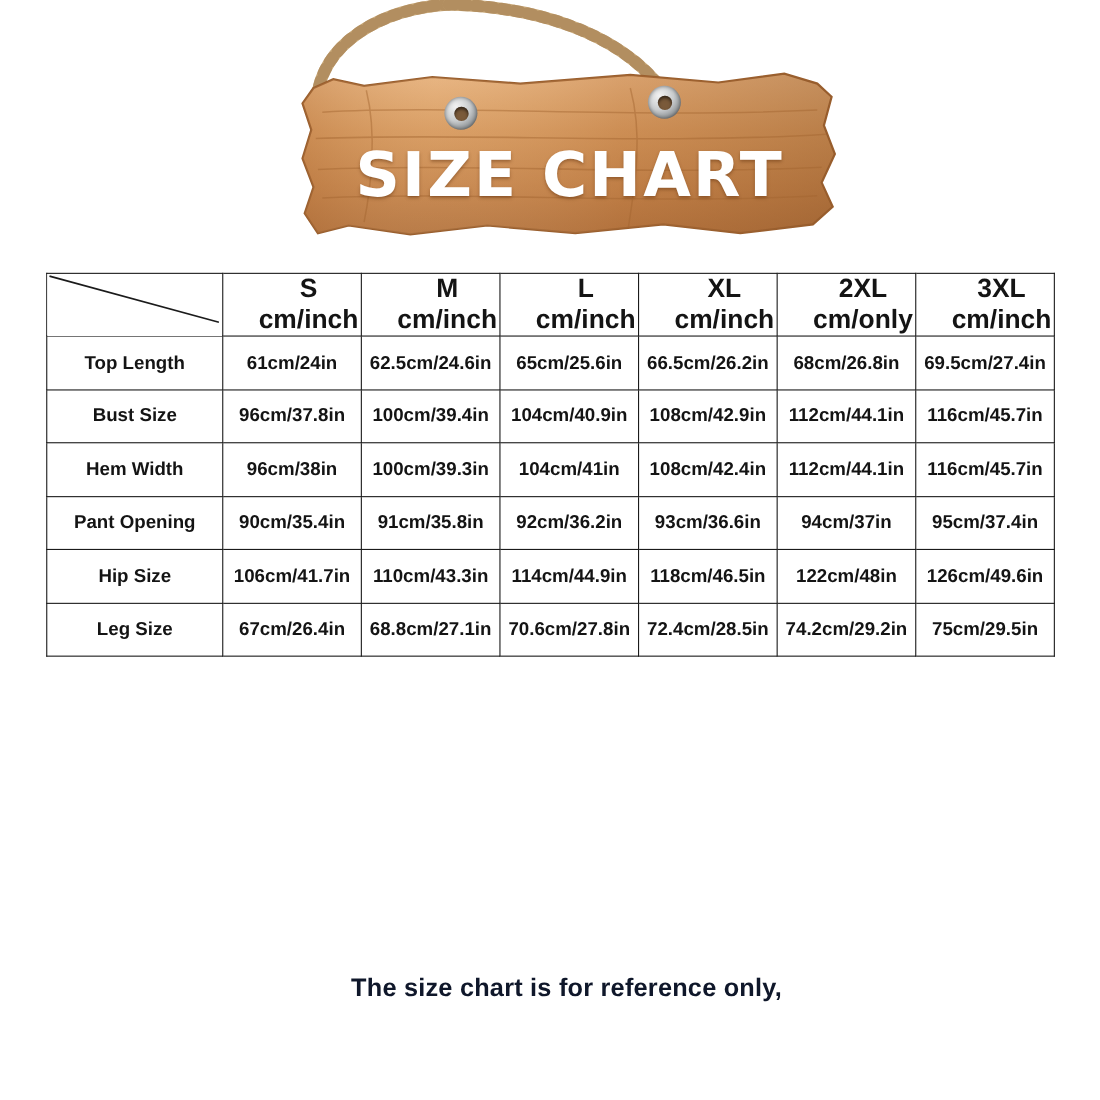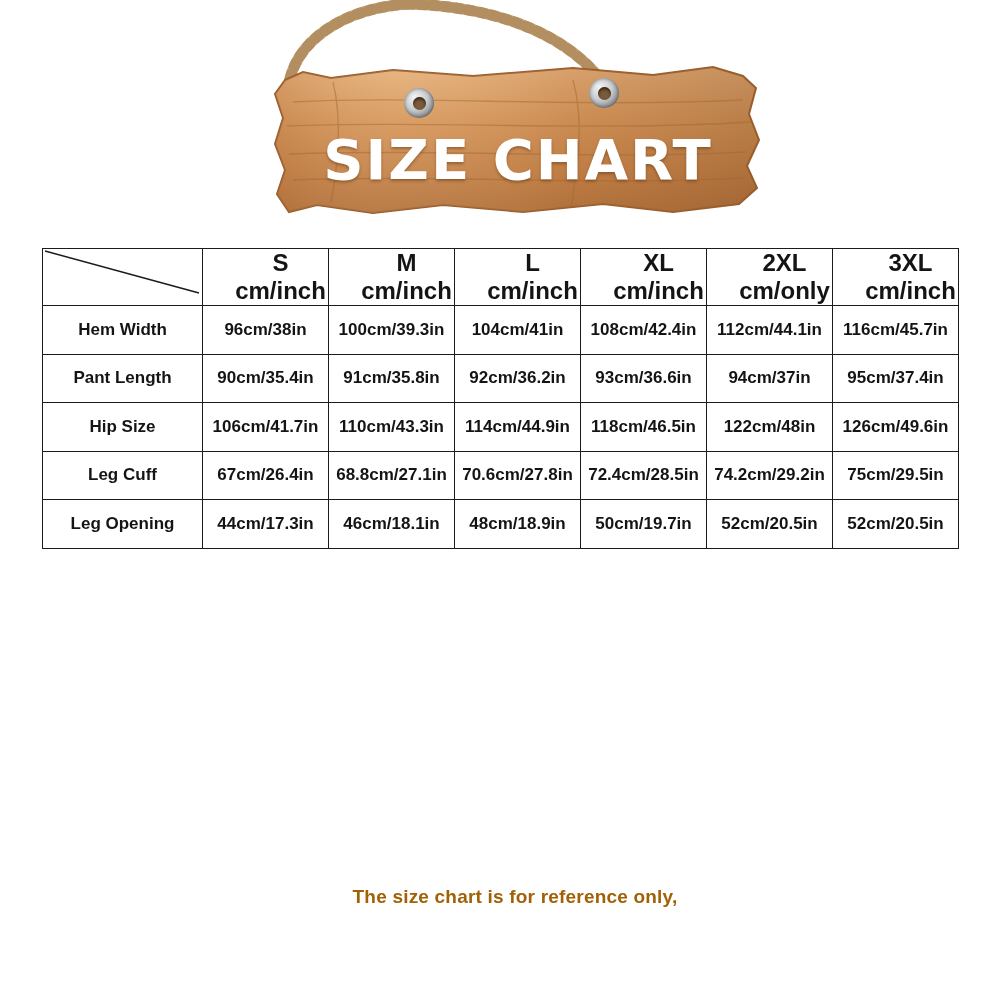--- a/index.html
+++ b/index.html
@@ -123,23 +123,23 @@
 
   
   .notes {
     position: absolute;
     left: 0;
     top: 878px;
     width: 1000px;
     text-align: center;
   }
   .notes .line {
-    font-size: 19px;
-    font-weight: bold;
-    color: #a16207;
+    font-size: 23px;
+    font-weight: bold;
+    color: #0f172a;
     line-height: 38px;
     letter-spacing: 0.2px;
     padding-left: 30px;
   }
 </style>
 </head>
 <body>
 
 <div class="banner">
 
@@ -212,63 +212,72 @@
         <th>S cm/inch</th>
         <th>M cm/inch</th>
         <th>L cm/inch</th>
         <th>XL cm/inch</th>
         <th>2XL cm/only</th>
         <th>3XL cm/inch</th>
       </tr>
     </thead>
     <tbody>
       <tr>
+        <td class="row-label">Top Length</td>
+        <td>61cm/24in</td>
+        <td>62.5cm/24.6in</td>
+        <td>65cm/25.6in</td>
+        <td>66.5cm/26.2in</td>
+        <td>68cm/26.8in</td>
+        <td>69.5cm/27.4in</td>
+      </tr>
+      <tr>
+        <td class="row-label">Bust Size</td>
+        <td>96cm/37.8in</td>
+        <td>100cm/39.4in</td>
+        <td>104cm/40.9in</td>
+        <td>108cm/42.9in</td>
+        <td>112cm/44.1in</td>
+        <td>116cm/45.7in</td>
+      </tr>
+      <tr>
         <td class="row-label">Hem Width</td>
         <td>96cm/38in</td>
         <td>100cm/39.3in</td>
         <td>104cm/41in</td>
         <td>108cm/42.4in</td>
         <td>112cm/44.1in</td>
         <td>116cm/45.7in</td>
       </tr>
       <tr>
-        <td class="row-label">Pant Length</td>
+        <td class="row-label">Pant Opening</td>
         <td>90cm/35.4in</td>
         <td>91cm/35.8in</td>
         <td>92cm/36.2in</td>
         <td>93cm/36.6in</td>
         <td>94cm/37in</td>
         <td>95cm/37.4in</td>
       </tr>
       <tr>
         <td class="row-label">Hip Size</td>
         <td>106cm/41.7in</td>
         <td>110cm/43.3in</td>
         <td>114cm/44.9in</td>
         <td>118cm/46.5in</td>
         <td>122cm/48in</td>
         <td>126cm/49.6in</td>
       </tr>
       <tr>
-        <td class="row-label">Leg Cuff</td>
+        <td class="row-label">Leg Size</td>
         <td>67cm/26.4in</td>
         <td>68.8cm/27.1in</td>
         <td>70.6cm/27.8in</td>
         <td>72.4cm/28.5in</td>
         <td>74.2cm/29.2in</td>
         <td>75cm/29.5in</td>
       </tr>
-      <tr>
-        <td class="row-label">Leg Opening</td>
-        <td>44cm/17.3in</td>
-        <td>46cm/18.1in</td>
-        <td>48cm/18.9in</td>
-        <td>50cm/19.7in</td>
-        <td>52cm/20.5in</td>
-        <td>52cm/20.5in</td>
-      </tr>
     </tbody>
   </table>
 </div>
 
 <div class="notes">
   <div class="line">The size chart is for reference only,</div>
 </div>
 
 </body></html>

